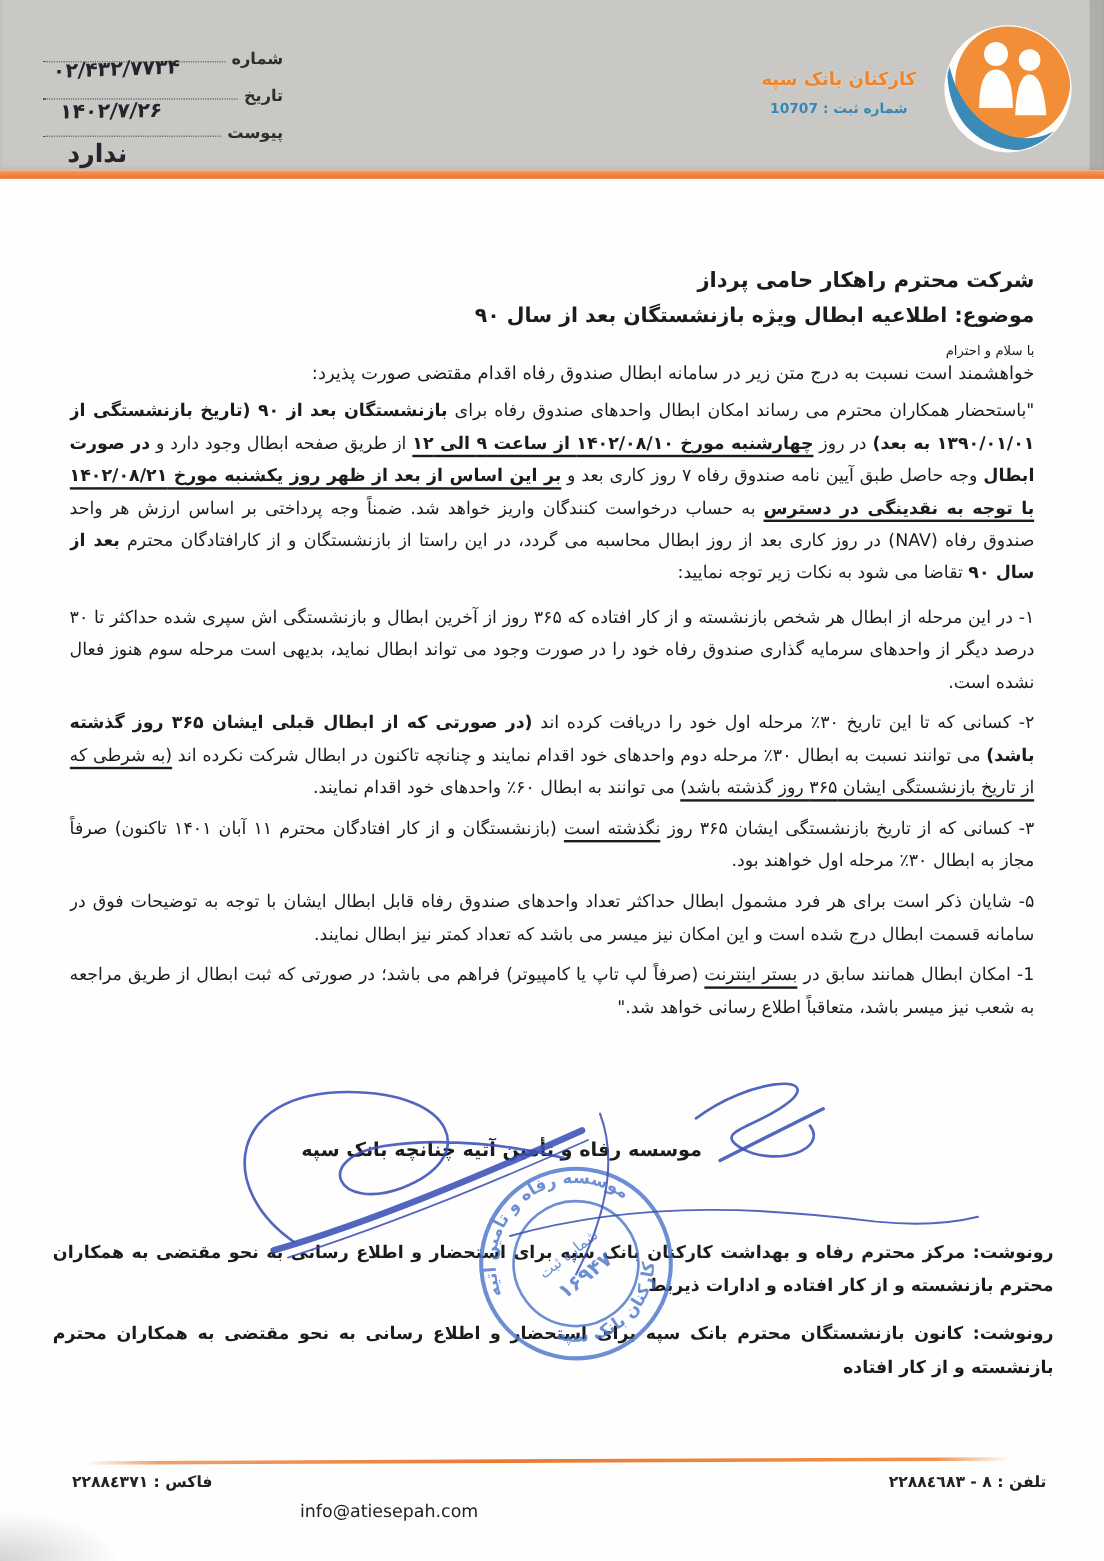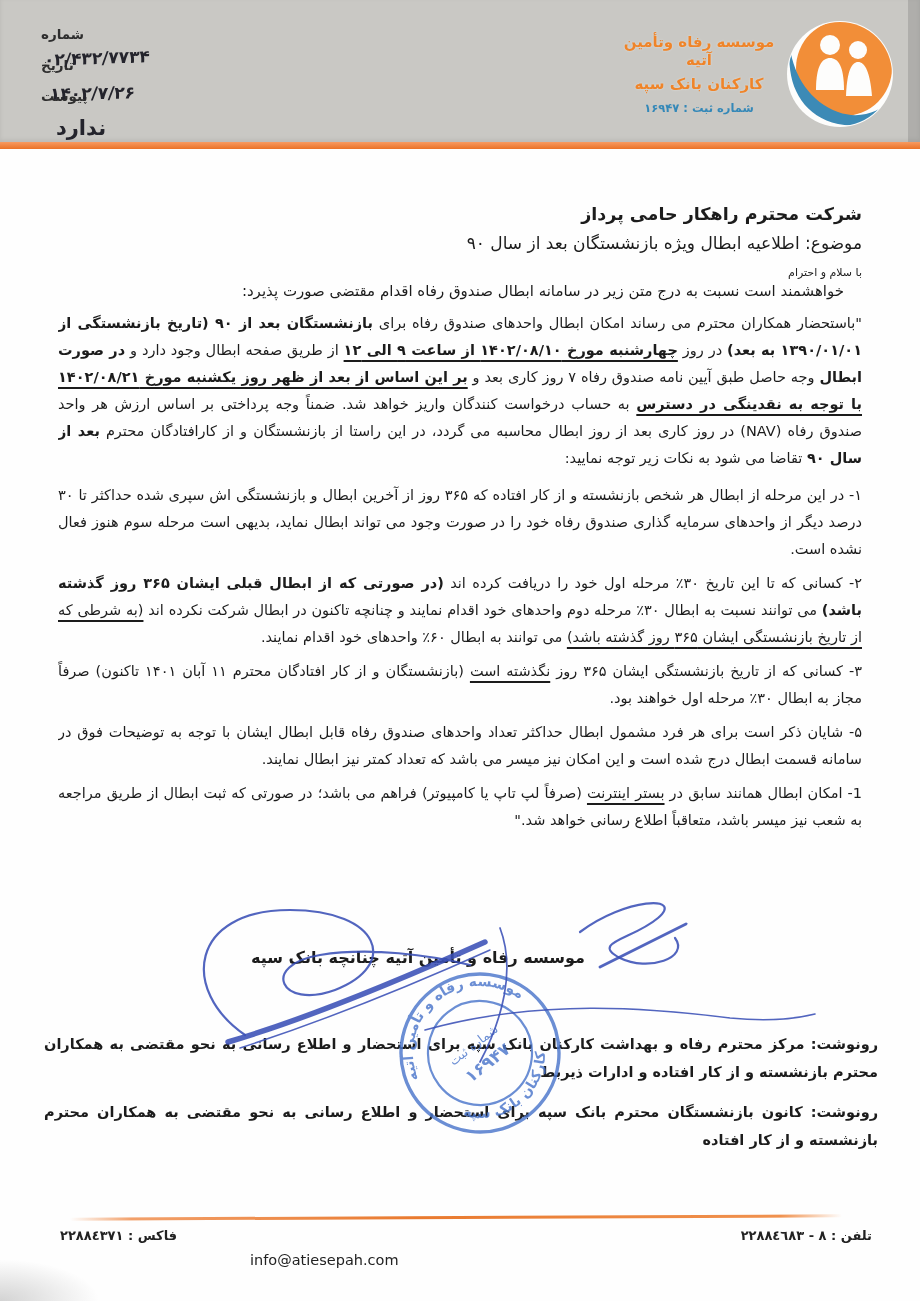--- a/index.html
+++ b/index.html
@@ -8,38 +8,38 @@
     background:#fefefe;overflow:hidden;direction:rtl;
     font-family:"DejaVu Sans",sans-serif;color:#1c1c1c;
   }
   
   .hdr-gray{position:absolute;top:0;left:0;width:920px;height:142px;background:#c9c8c4;
     box-shadow:inset 0 -2px 4px rgba(0,0,0,.08);}
   .hdr-dark{position:absolute;right:0;top:0;width:12px;height:142px;background:rgba(80,80,80,.22);}
   .orange-bar{position:absolute;top:142px;left:0;width:920px;height:7px;
     background:linear-gradient(#f79a61,#ea7227);}
   .hdr-fields{position:absolute;left:36px;top:26px;width:200px;direction:rtl;}
-  .frow{display:flex;align-items:flex-end;height:31px;flex-direction:column;}
+  .frow{display:flex;align-items:flex-end;height:31px;}
   .flabel{font-size:13.5px;font-weight:600;color:#2e2e2e;margin-left:5px;white-space:nowrap;}
   .fdots{flex:1;border-bottom:1.7px dotted #5a5a5a;margin-bottom:5px;}
   .hand{position:absolute;font-weight:600;color:#24242c;white-space:nowrap;}
   .v-number{left:44px;top:48px;font-size:17px;transform:rotate(-2deg) skewX(-5deg);}
   .v-date{left:50px;top:83px;font-size:17px;transform:rotate(-1deg) skewX(-5deg);}
   .v-attach{left:56px;top:116px;font-size:21px;font-weight:700;}
   .logo-wrap{position:absolute;top:18px;right:24px;display:flex;align-items:center;direction:rtl;}
   .logo-text{width:170px;text-align:center;margin-left:2px;}
   .lt1{font-size:15px;font-weight:800;color:#ef8429;text-shadow:0 0 2px #e6e4e0;}
   .lt2{font-size:15px;font-weight:800;color:#ef8429;margin-top:6px;text-shadow:0 0 2px #e6e4e0;}
   .lt3{font-size:11.5px;font-weight:700;color:#3488b8;margin-top:8px;}
   
-  .main-flow{position:absolute;top:204px;right:58px;left:58px;height:748px;overflow:hidden;}
+  .main-flow{position:absolute;top:224px;right:58px;left:58px;height:748px;overflow:hidden;}
   .t-recipient{font-size:17.5px;font-weight:700;margin:0 0 9px 0;}
-  .t-subject{font-size:17px;font-weight:400;margin:0 0 8px 0;}
+  .t-subject{font-size:17px;font-weight:700;margin:0 0 8px 0;}
   .t-salutation{font-size:11px;margin:13px 0 3px 0;}
-  .t-request{font-size:15px;margin:0 18px 10px 0;text-align:right;}
+  .t-request{font-size:15px;margin:0 0 10px 0;text-align:right;}
   .para{font-size:14.5px;line-height:27px;text-align:justify;margin:0 0 7px 0;}
   .intro{margin-bottom:10px;}
   .b{font-weight:700;}
   .u{text-decoration:underline;text-decoration-thickness:1.5px;text-underline-offset:5px;}
   .sig-org{position:absolute;top:948px;right:335px;font-size:16px;font-weight:700;white-space:nowrap;z-index:2;}
   .cc{position:absolute;left:44px;right:42px;font-size:14.5px;font-weight:700;
       line-height:28px;text-align:justify;z-index:1;margin:0;}
   .cc1{top:1030px;}
   .cc2{top:1098px;}
   
@@ -96,23 +96,22 @@
       <g clip-path="url(#lc)">
         <circle cx="60" cy="50" r="48" fill="#f28e38"></circle>
         <path d="M 6 30 C 2 66 18 98 54 106 C 84 112 104 96 110 78 C 98 94 76 102 54 94 C 26 84 10 58 6 30 Z" fill="#3c8ab6"></path>
         <circle cx="46" cy="27" r="10" fill="#fdfdfc"></circle>
         <path d="M 32 72 C 32 48 38 40 46 40 C 54 40 60 48 60 72 Z" fill="#fdfdfc"></path>
         <circle cx="74" cy="32" r="9" fill="#fdfdfc"></circle>
         <path d="M 62 78 C 63 52 68 44 74 44 C 81 44 86 54 88 78 Z" fill="#fdfdfc"></path>
       </g>
     </svg>
     <div class="logo-text">
-      <div class="lt1">موسسه رفاه وتأمین آتیه</div>
       <div class="lt2">کارکنان بانک سپه</div>
-      <div class="lt3">شماره ثبت : ۱۶۹۴۷</div>
+      <div class="lt3">شماره ثبت : 10707</div>
     </div>
   </div>
 
   <div class="main-flow">
     <div class="t-recipient">شرکت محترم راهکار حامی پرداز</div>
     <div class="t-subject">موضوع: اطلاعیه ابطال ویژه بازنشستگان بعد از سال ۹۰</div>
     <div class="t-salutation">با سلام و احترام</div>
     <div class="t-request">خواهشمند است نسبت به درج متن زیر در سامانه ابطال صندوق رفاه اقدام مقتضی صورت پذیرد:</div>
     <p class="para intro"><span>"باستحضار همکاران محترم می رساند امکان ابطال واحدهای صندوق رفاه برای </span><span class="b">بازنشستگان بعد از ۹۰ (تاریخ بازنشستگی از ۱۳۹۰/۰۱/۰۱ به بعد)</span><span> در روز </span><span class="b u">چهارشنبه مورخ ۱۴۰۲/۰۸/۱۰ از ساعت ۹ الی ۱۲</span><span> از طریق صفحه ابطال وجود دارد و </span><span class="b">در صورت ابطال</span><span> وجه حاصل طبق آیین نامه صندوق رفاه ۷ روز کاری بعد و </span><span class="b u">بر این اساس از بعد از ظهر روز یکشنبه مورخ ۱۴۰۲/۰۸/۲۱ با توجه به نقدینگی در دسترس</span><span> به حساب درخواست کنندگان واریز خواهد شد. ضمناً وجه پرداختی بر اساس ارزش هر واحد صندوق رفاه (NAV) در روز کاری بعد از روز ابطال محاسبه می گردد، در این راستا از بازنشستگان و از کارافتادگان محترم </span><span class="b">بعد از سال ۹۰</span><span> تقاضا می شود به نکات زیر توجه نمایید:</span></p>
     <p class="para"><span>۱- در این مرحله از ابطال هر شخص بازنشسته و از کار افتاده که ۳۶۵ روز از آخرین ابطال و بازنشستگی اش سپری شده حداکثر تا ۳۰ درصد دیگر از واحدهای سرمایه گذاری صندوق رفاه خود را در صورت وجود می تواند ابطال نماید، بدیهی است مرحله سوم هنوز فعال نشده است.</span></p>

